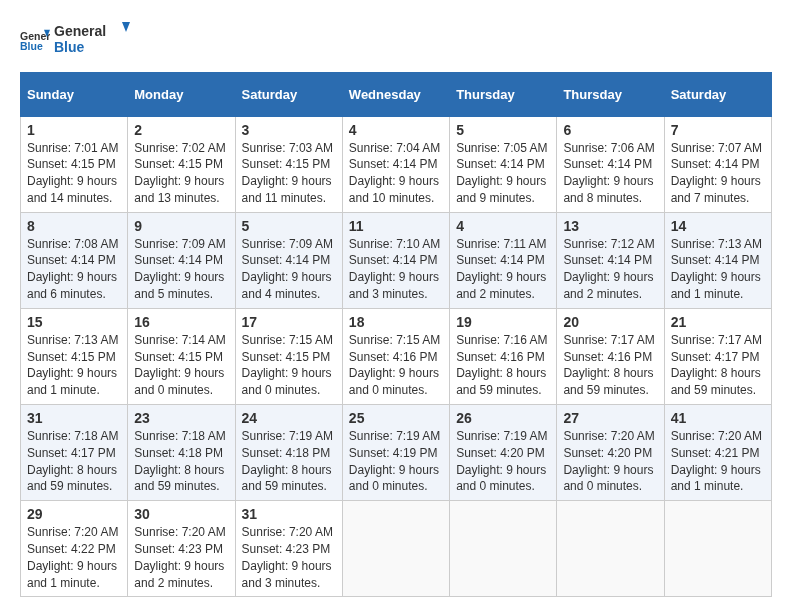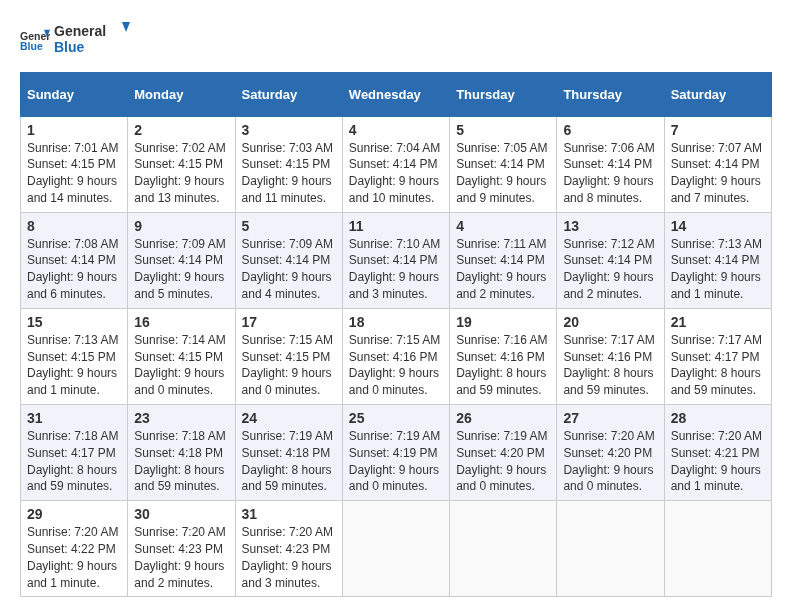--- a/index.html
+++ b/index.html
@@ -225,21 +225,21 @@
         </td>
         <td>
           <span class="day-num">26</span>
           <div class="day-info">Sunrise: 7:19 AM<br>Sunset: 4:20 PM<br>Daylight: 9 hours and 0 minutes.</div>
         </td>
         <td>
           <span class="day-num">27</span>
           <div class="day-info">Sunrise: 7:20 AM<br>Sunset: 4:20 PM<br>Daylight: 9 hours and 0 minutes.</div>
         </td>
         <td>
-          <span class="day-num">28</span>
+          <span class="day-num">41</span>
           <div class="day-info">Sunrise: 7:20 AM<br>Sunset: 4:21 PM<br>Daylight: 9 hours and 1 minute.</div>
         </td>
       </tr>
       <tr>
         <td>
           <span class="day-num">29</span>
           <div class="day-info">Sunrise: 7:20 AM<br>Sunset: 4:22 PM<br>Daylight: 9 hours and 1 minute.</div>
         </td>
         <td>
           <span class="day-num">30</span>

